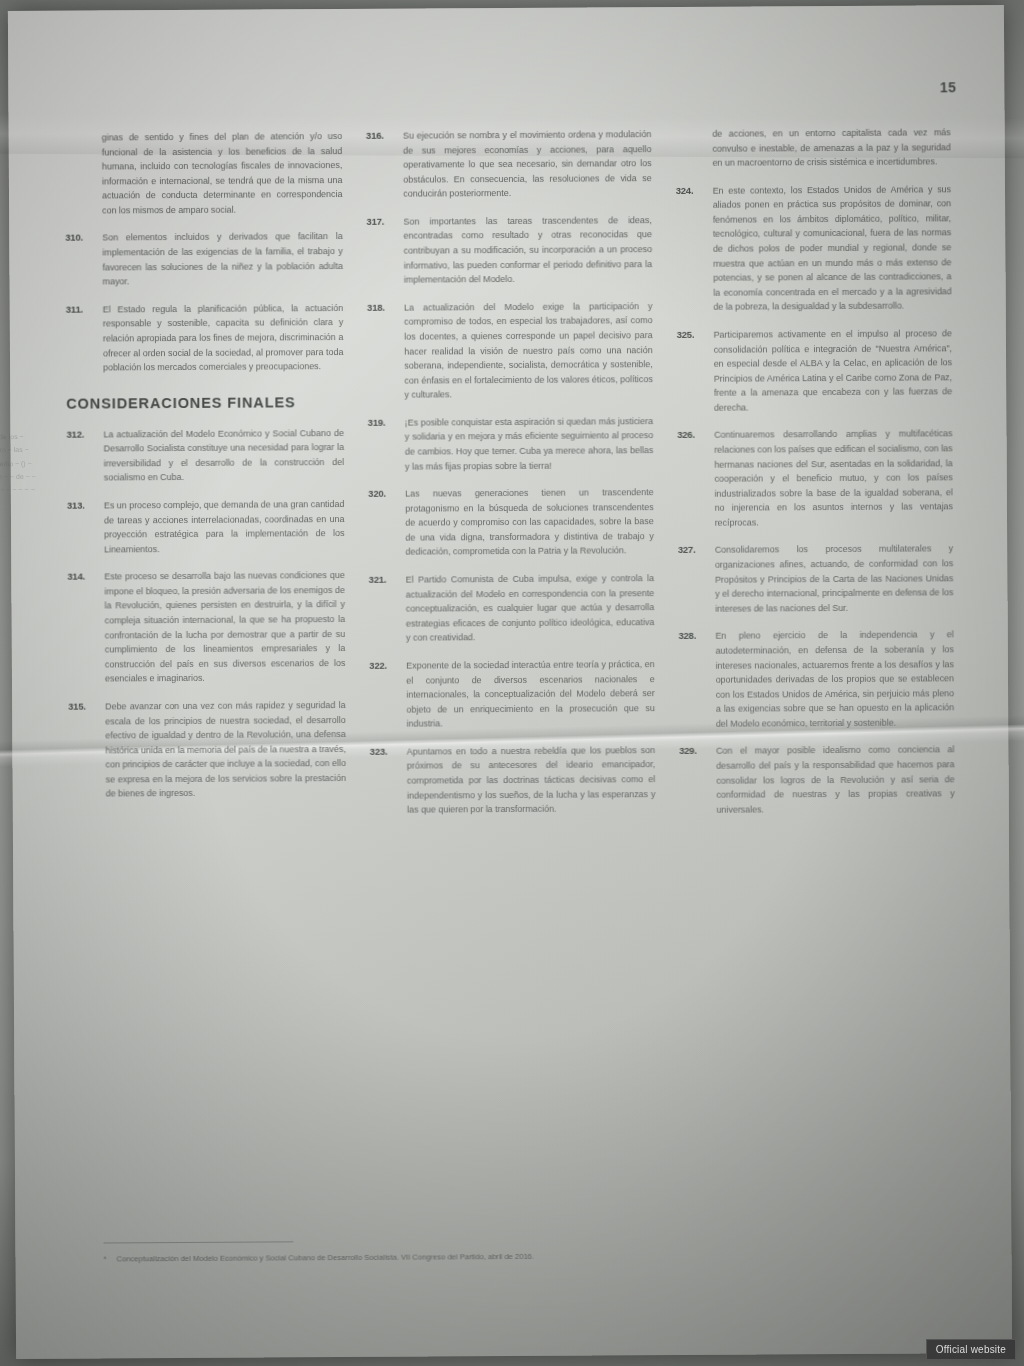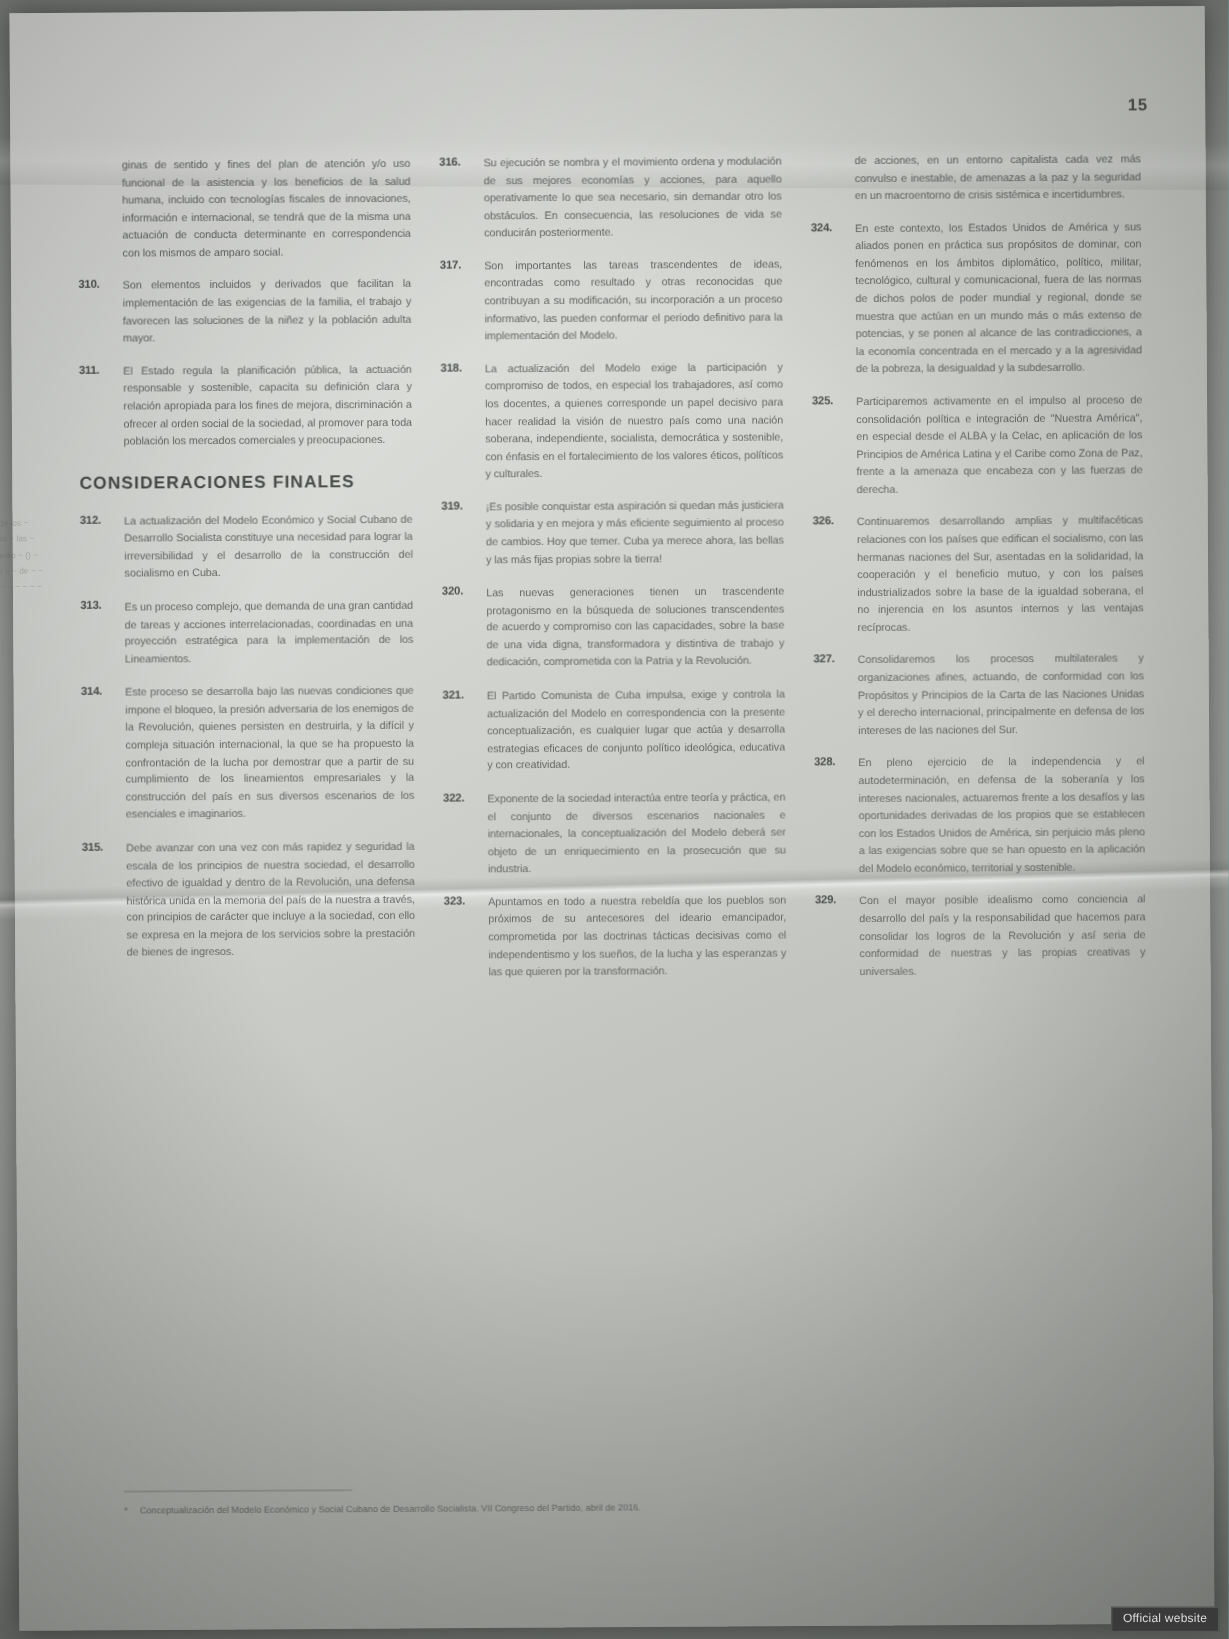--- a/index.html
+++ b/index.html
@@ -12,21 +12,21 @@
     height: 1366px;
     overflow: hidden;
     font-family: "Liberation Sans", sans-serif;
   }
 
   
   #photo {
     position: relative;
     width: 1024px;
     height: 1366px;
-    background: #5eead4;
+    background: #fdba74;
     overflow: hidden;
   }
 
   
   #surround {
     position: absolute;
     inset: 0;
     background:
       radial-gradient(ellipse 120% 90% at 50% 45%, rgba(255,255,255,0.10) 0%, rgba(0,0,0,0.0) 60%),
       linear-gradient(180deg, #8f938f 0%, #a7aaa6 12%, #a9aca8 85%, #7e827e 100%);

